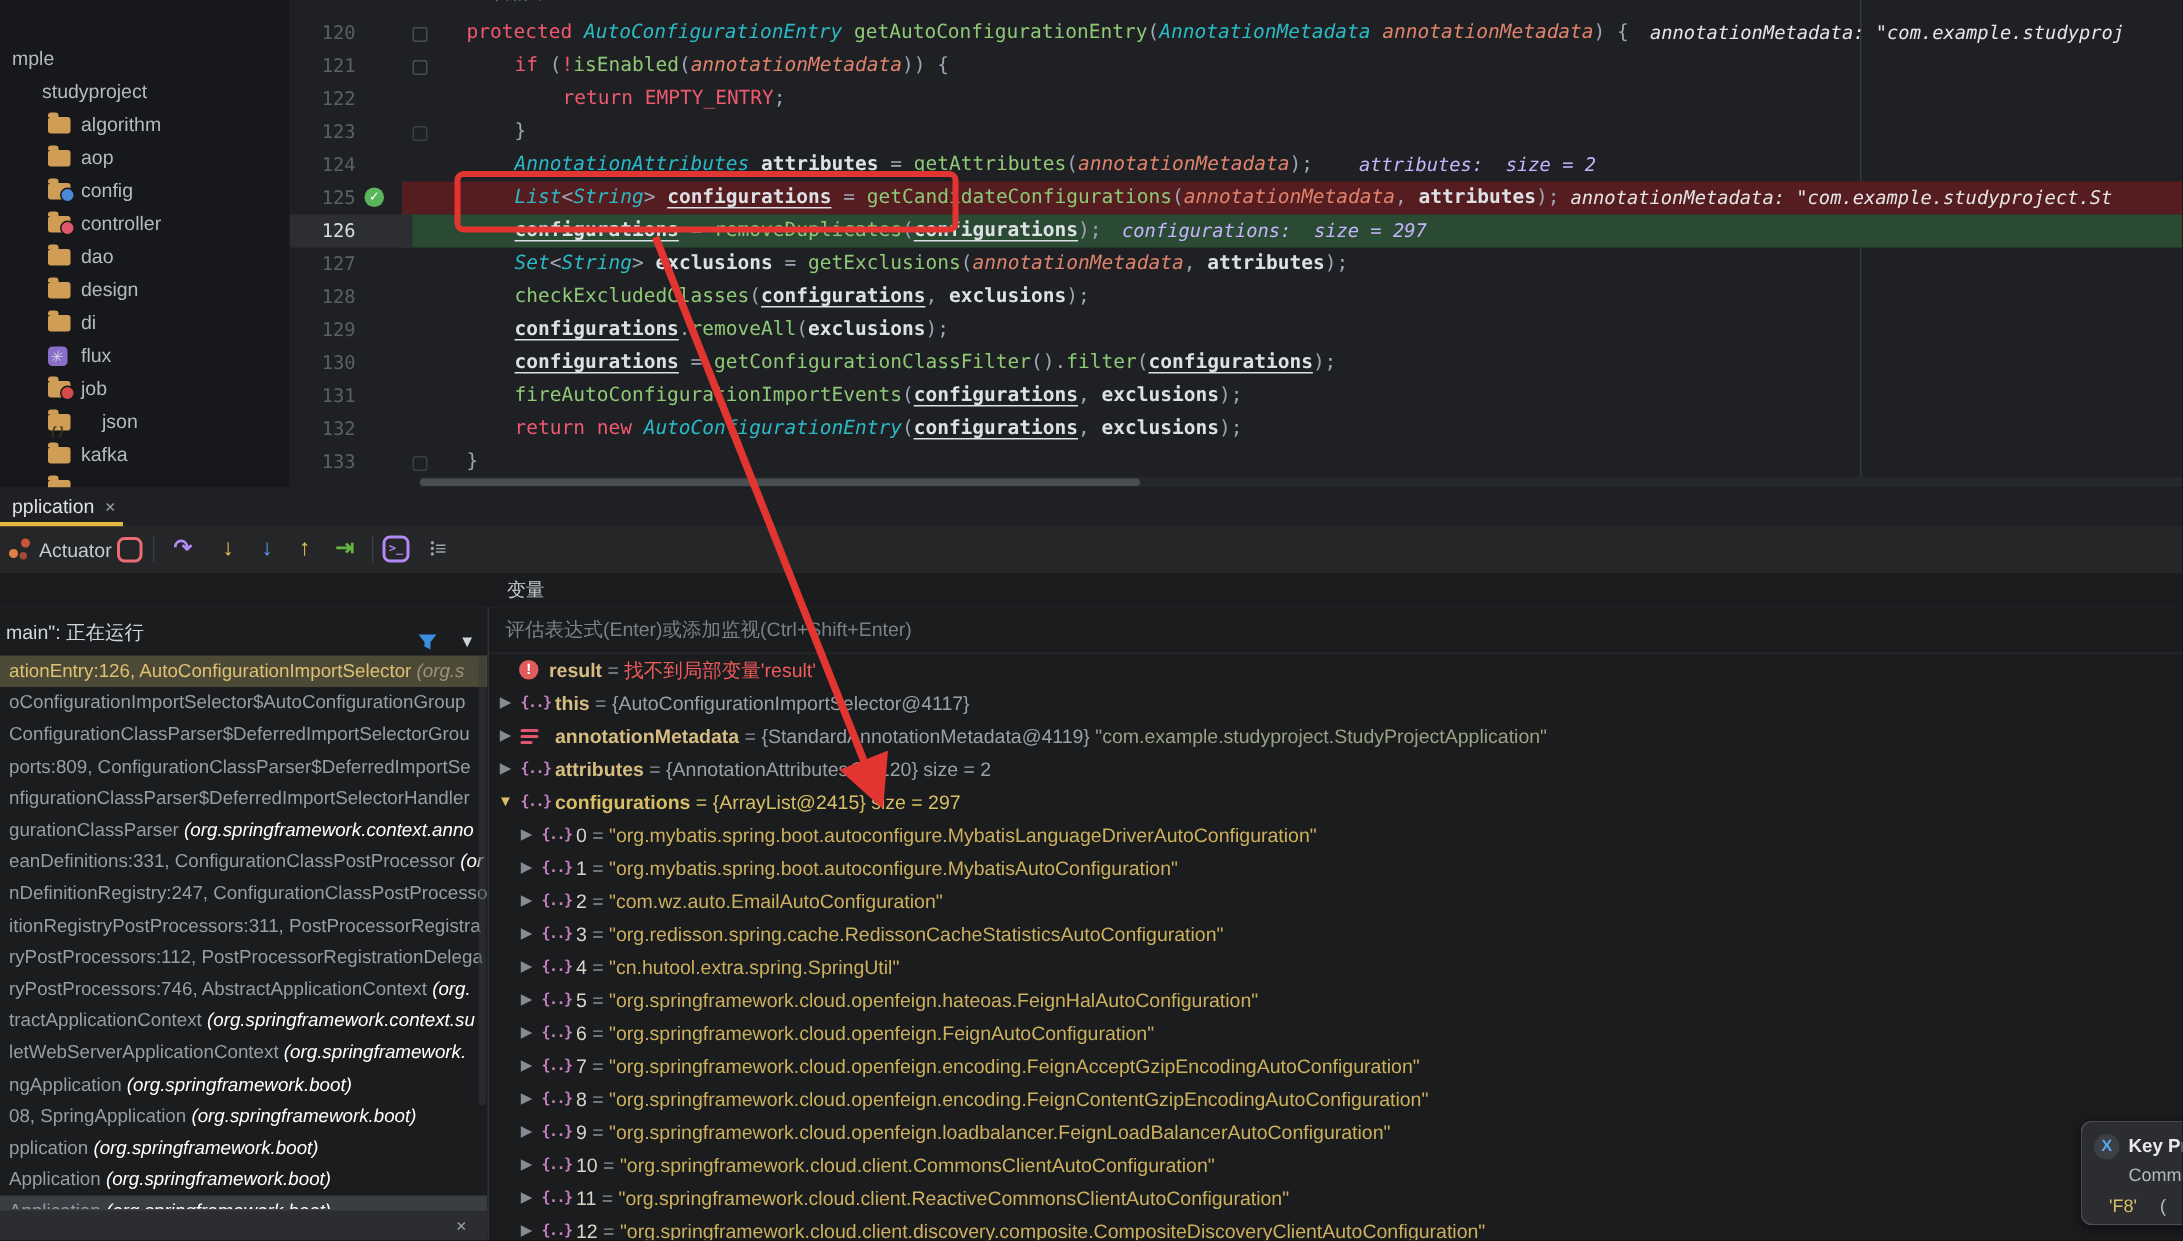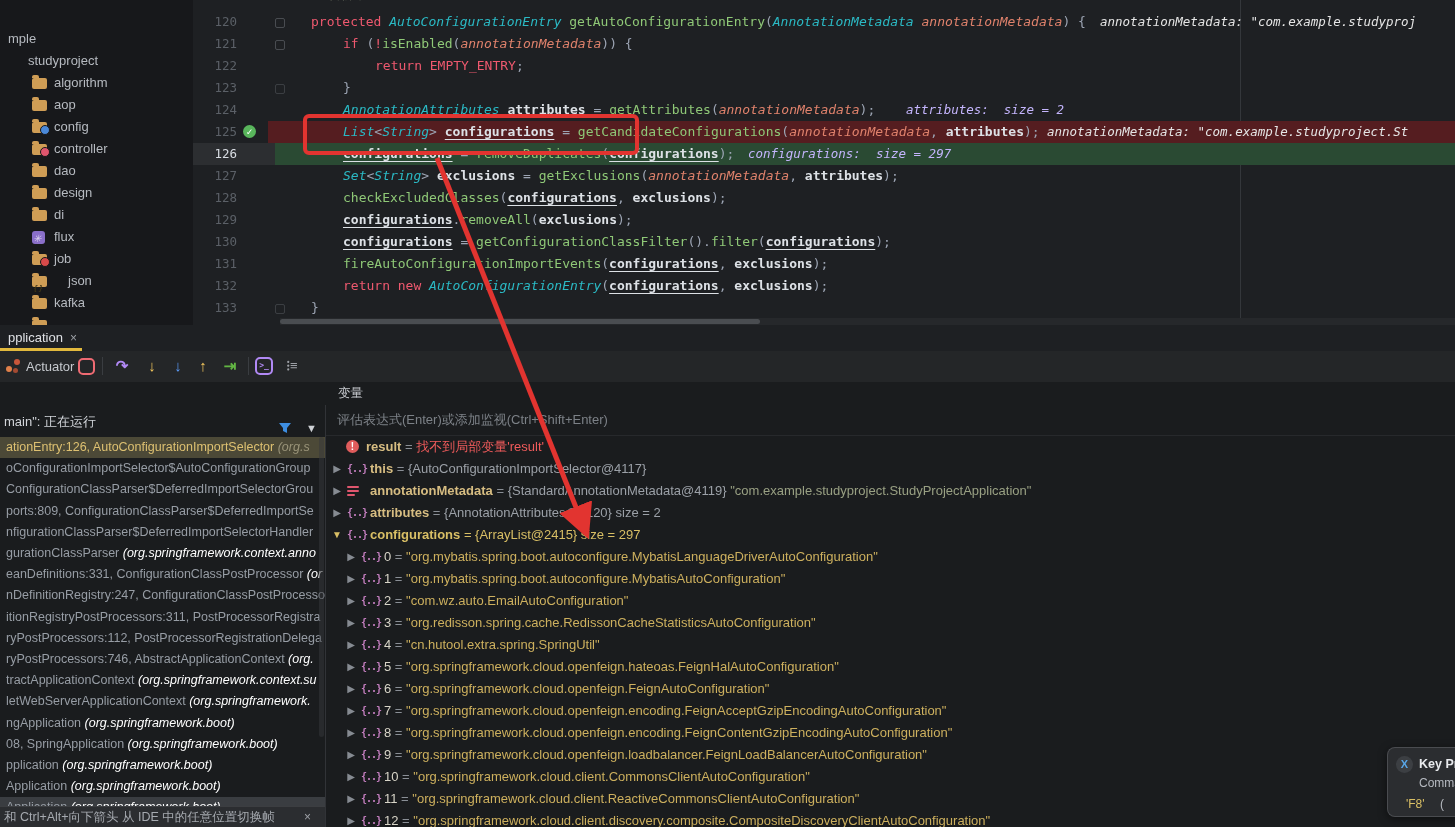--- a/index.html
+++ b/index.html
@@ -286,21 +286,20 @@
       <div class="var-row" style="top: 273px;"><span class="chev" style="left: 20px;">▶</span><span class="braces-ic" style="left: 35px;">{..}</span><span class="vitem-idx" style="margin-left: 58px; position: relative;">6</span><span class="veq"> = </span><span class="vitem-str">"org.springframework.cloud.openfeign.FeignAutoConfiguration"</span></div>
       <div class="var-row" style="top: 295px;"><span class="chev" style="left: 20px;">▶</span><span class="braces-ic" style="left: 35px;">{..}</span><span class="vitem-idx" style="margin-left: 58px; position: relative;">7</span><span class="veq"> = </span><span class="vitem-str">"org.springframework.cloud.openfeign.encoding.FeignAcceptGzipEncodingAutoConfiguration"</span></div>
       <div class="var-row" style="top: 317px;"><span class="chev" style="left: 20px;">▶</span><span class="braces-ic" style="left: 35px;">{..}</span><span class="vitem-idx" style="margin-left: 58px; position: relative;">8</span><span class="veq"> = </span><span class="vitem-str">"org.springframework.cloud.openfeign.encoding.FeignContentGzipEncodingAutoConfiguration"</span></div>
       <div class="var-row" style="top: 339px;"><span class="chev" style="left: 20px;">▶</span><span class="braces-ic" style="left: 35px;">{..}</span><span class="vitem-idx" style="margin-left: 58px; position: relative;">9</span><span class="veq"> = </span><span class="vitem-str">"org.springframework.cloud.openfeign.loadbalancer.FeignLoadBalancerAutoConfiguration"</span></div>
       <div class="var-row" style="top: 361px;"><span class="chev" style="left: 20px;">▶</span><span class="braces-ic" style="left: 35px;">{..}</span><span class="vitem-idx" style="margin-left: 58px; position: relative;">10</span><span class="veq"> = </span><span class="vitem-str">"org.springframework.cloud.client.CommonsClientAutoConfiguration"</span></div>
       <div class="var-row" style="top: 383px;"><span class="chev" style="left: 20px;">▶</span><span class="braces-ic" style="left: 35px;">{..}</span><span class="vitem-idx" style="margin-left: 58px; position: relative;">11</span><span class="veq"> = </span><span class="vitem-str">"org.springframework.cloud.client.ReactiveCommonsClientAutoConfiguration"</span></div>
       <div class="var-row" style="top: 405px;"><span class="chev" style="left: 20px;">▶</span><span class="braces-ic" style="left: 35px;">{..}</span><span class="vitem-idx" style="margin-left: 58px; position: relative;">12</span><span class="veq"> = </span><span class="vitem-str">"org.springframework.cloud.client.discovery.composite.CompositeDiscoveryClientAutoConfiguration"</span></div>
     </div>
 
   <div class="abs statusbar">
-    <div class="status-text">和 Ctrl+Alt+向下箭头 从 IDE 中的任意位置切换帧</div>
     <div class="status-x">×</div>
   </div>
 
   <div class="abs keypromo">
     <div class="kp-ic">X</div>
     <div class="kp-title">Key Pr</div>
     <div class="kp-line2">Comma</div>
     <div class="kp-key">'F8'</div>
     <div class="kp-paren">(</div>
   </div>

